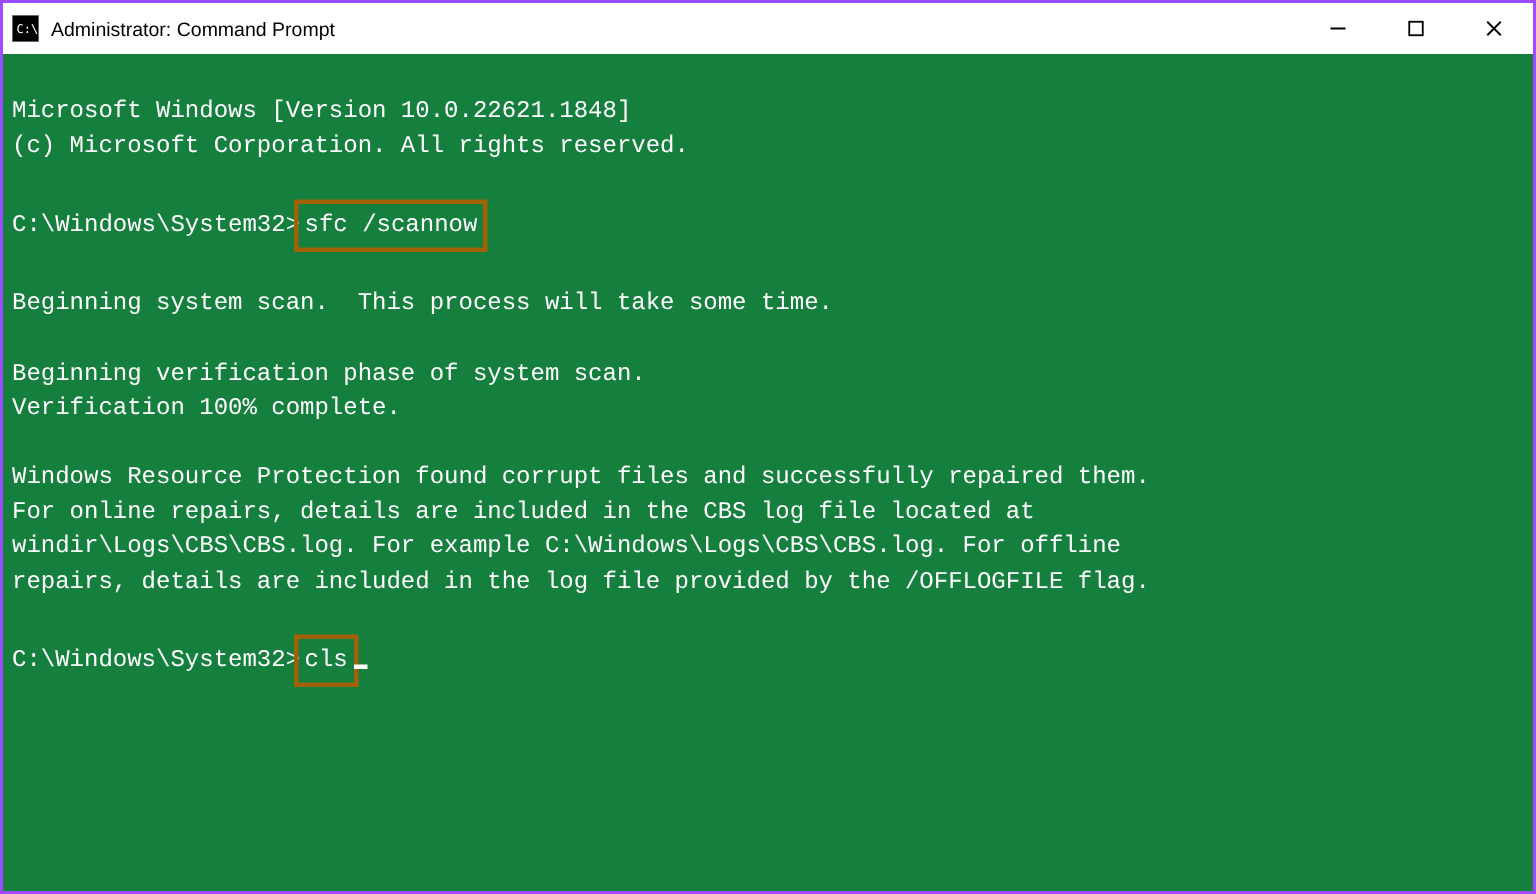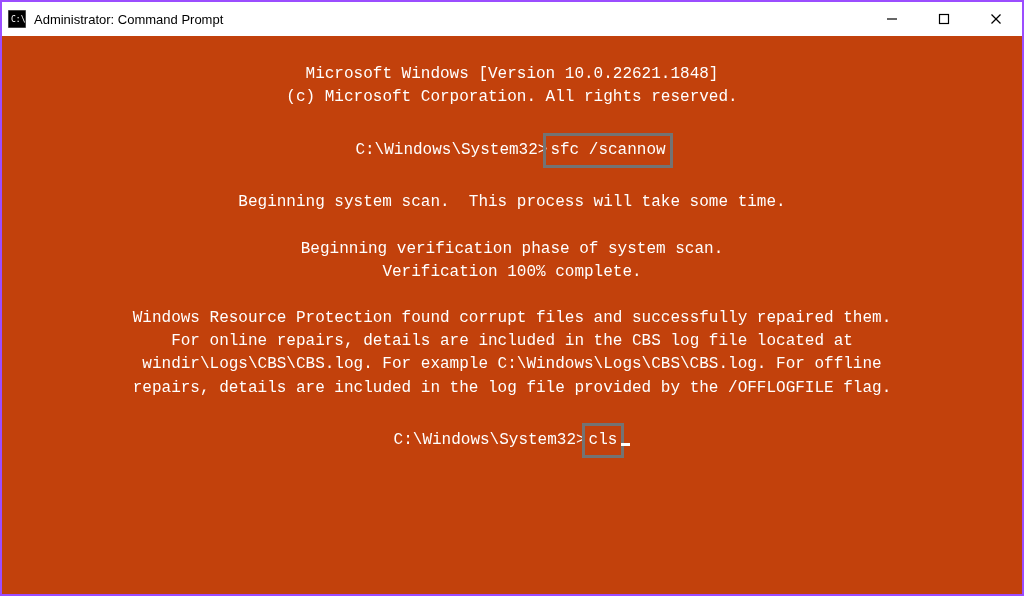--- a/index.html
+++ b/index.html
@@ -47,34 +47,33 @@
       display: flex;
       align-items: center;
       justify-content: center;
       font-size: 14px;
       color: #000;
       cursor: pointer;
     }
     .titlebar-btn svg { display: block; }
     .terminal {
       flex: 1 1 auto;
-      background: #c2410c;
+      background: #15803d;
       color: #fff;
       font-family: Consolas, "Courier New", monospace;
       font-size: 16px;
       line-height: 1.45;
       padding: 4px 6px;
       white-space: pre-wrap;
       word-break: break-word;
       overflow: hidden;
-      text-align: center;
     }
     .highlight-box {
       display: inline-block;
-      border: 3px solid #737373;
+      border: 3px solid #a16207;
       padding: 3px 4px;
       margin-left: -4px;
       margin-right: -4px;
     }
     .prompt-line { display: block; }
     .cursor {
       display: inline-block;
       width: 9px;
       height: 3px;
       background: #fff;

